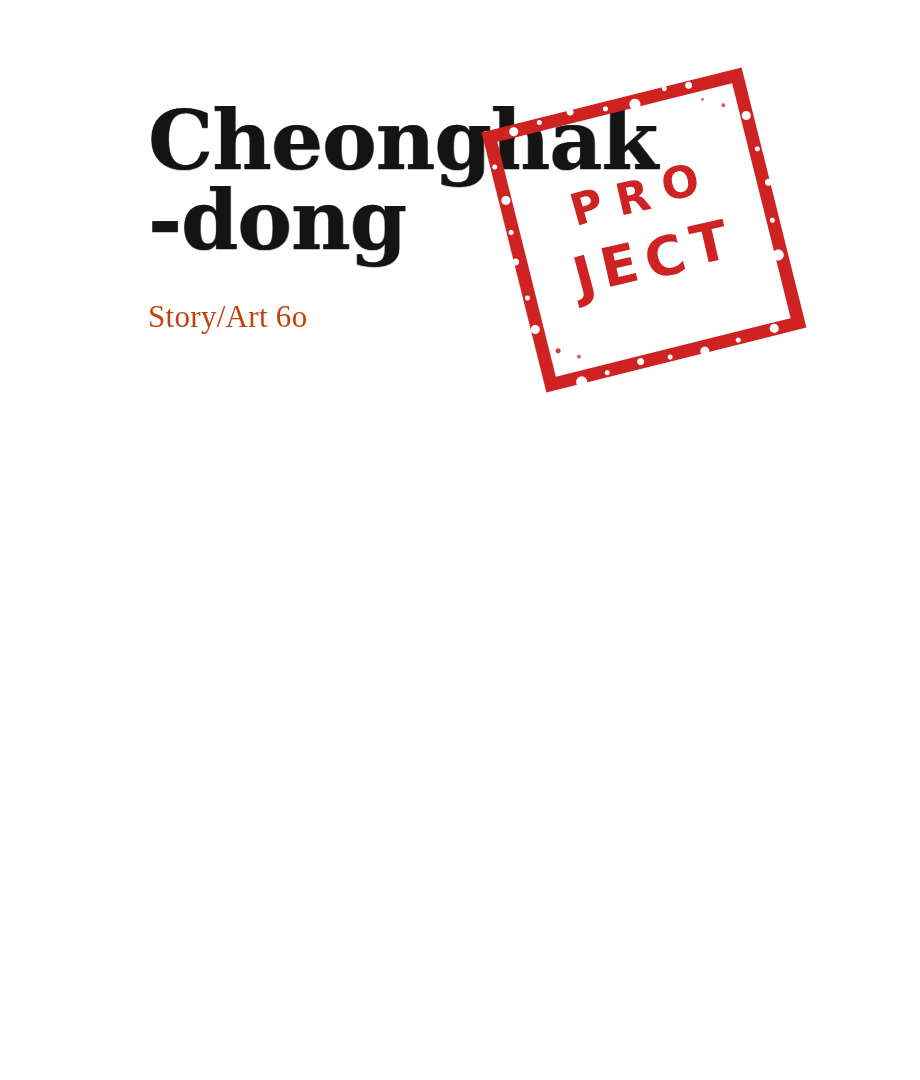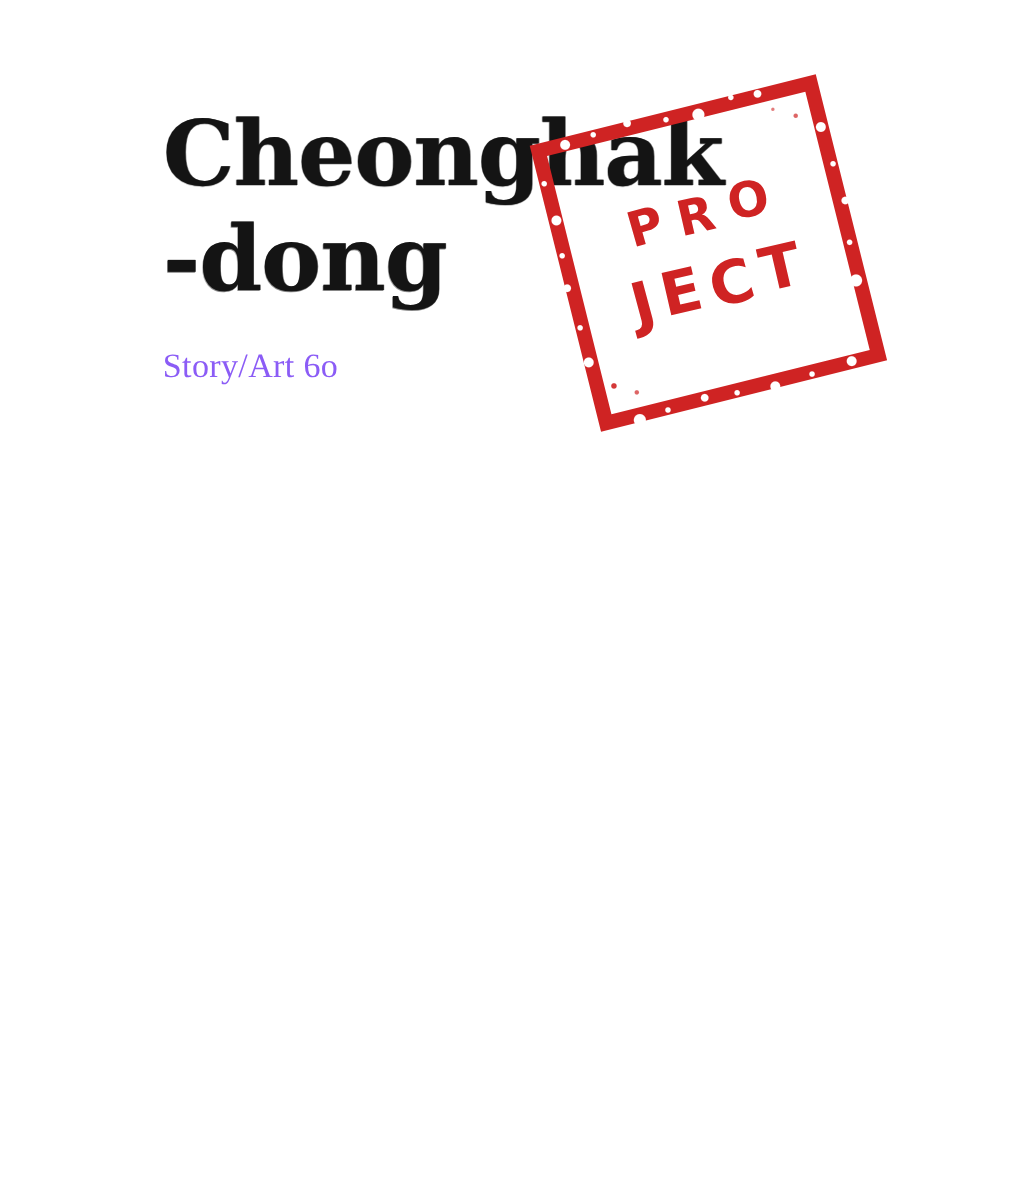--- a/index.html
+++ b/index.html
@@ -38,29 +38,29 @@
     letter-spacing: -1px;
     color: #141414;
     white-space: nowrap;
     text-shadow:
       0.6px 0 0 rgba(20,20,20,0.55),
       -0.6px 0.4px 0 rgba(20,20,20,0.35),
       0 0.8px 0 rgba(20,20,20,0.25);
   }
 
   .title-line.second {
-    margin-top: 16px;
+    margin-top: 0;
   }
 
   .byline {
     margin-top: 38px;
     font-family: "Liberation Serif", serif;
     font-size: 31px;
     letter-spacing: 0.3px;
-    color: #8b5cf6;
+    color: #c2410c;
   }
 
   
   .stamp-wrap {
     position: absolute;
     left: 492px;
     top: 78px;
     width: 322px;
     height: 322px;
   }

